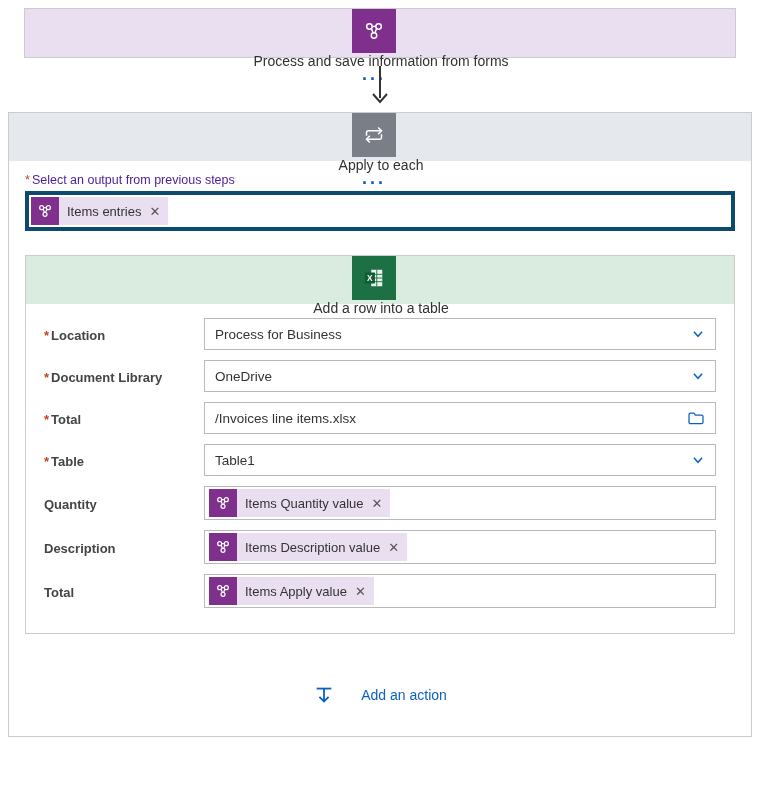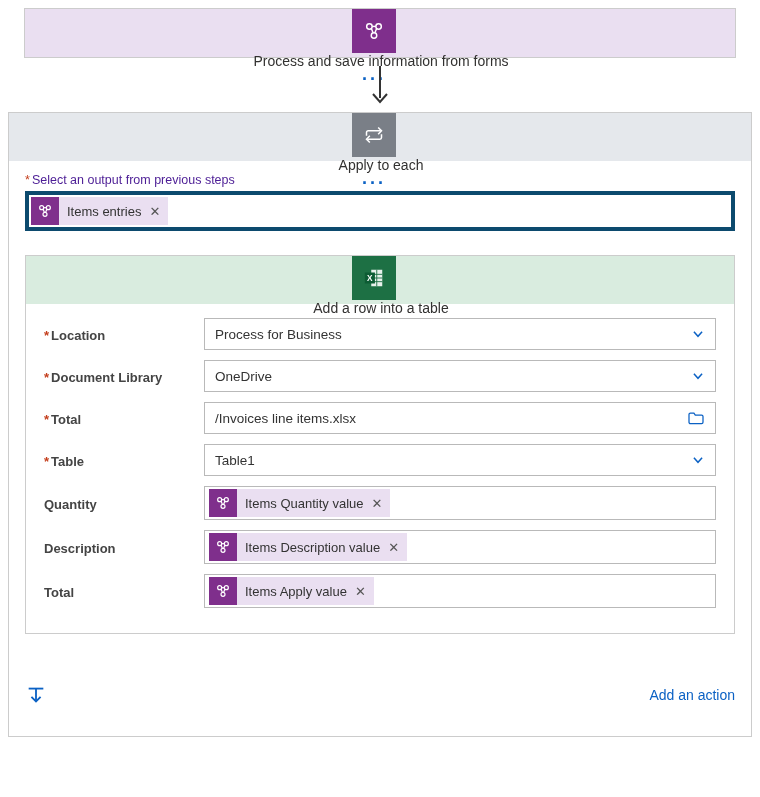--- a/index.html
+++ b/index.html
@@ -143,21 +143,21 @@
     border: 1px solid #b9b9b9;
     min-height: 34px;
     display: flex;
     align-items: center;
     padding: 2px 4px;
     background: #fff;
   }
 
   .add-action {
     display: flex;
-    justify-content: space-between;
+    justify-content: center;
     align-items: center;
     gap: 26px;
     color: #0b61c4;
     font-size: 14px;
     cursor: pointer;
     margin-top: 50px;
     margin-bottom: 10px;
   }
   svg { display: block; }
 </style>

